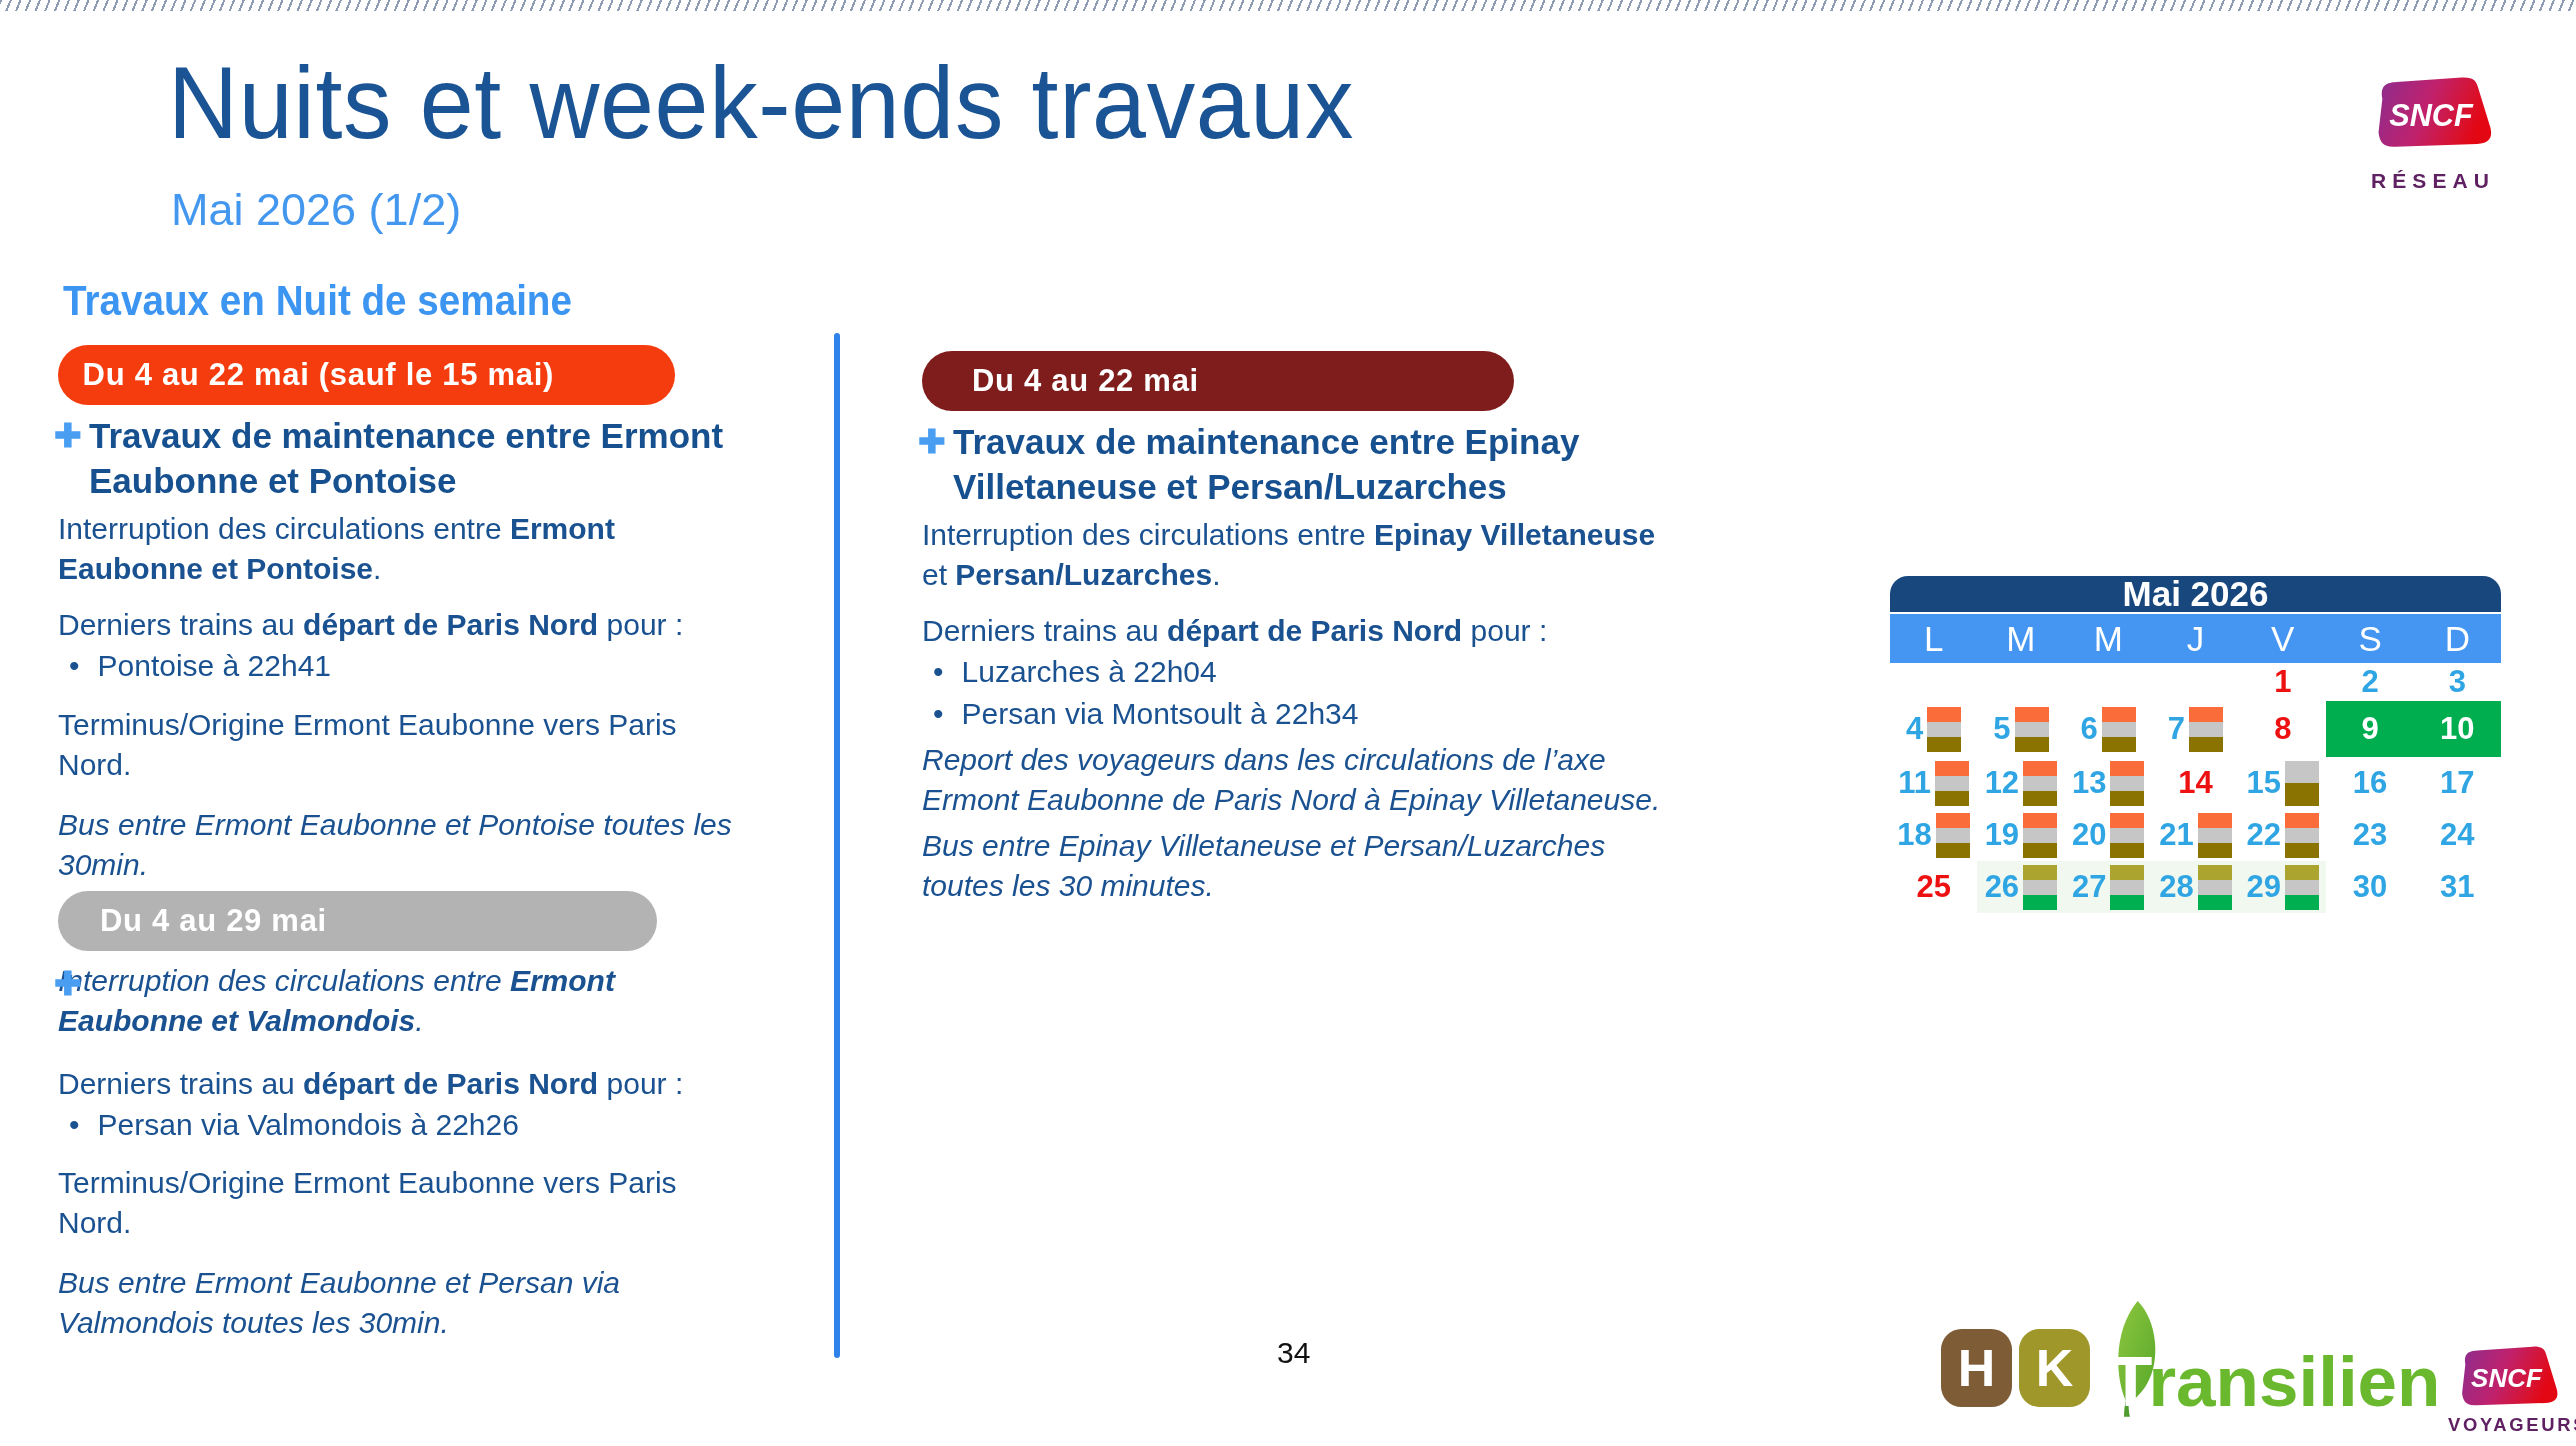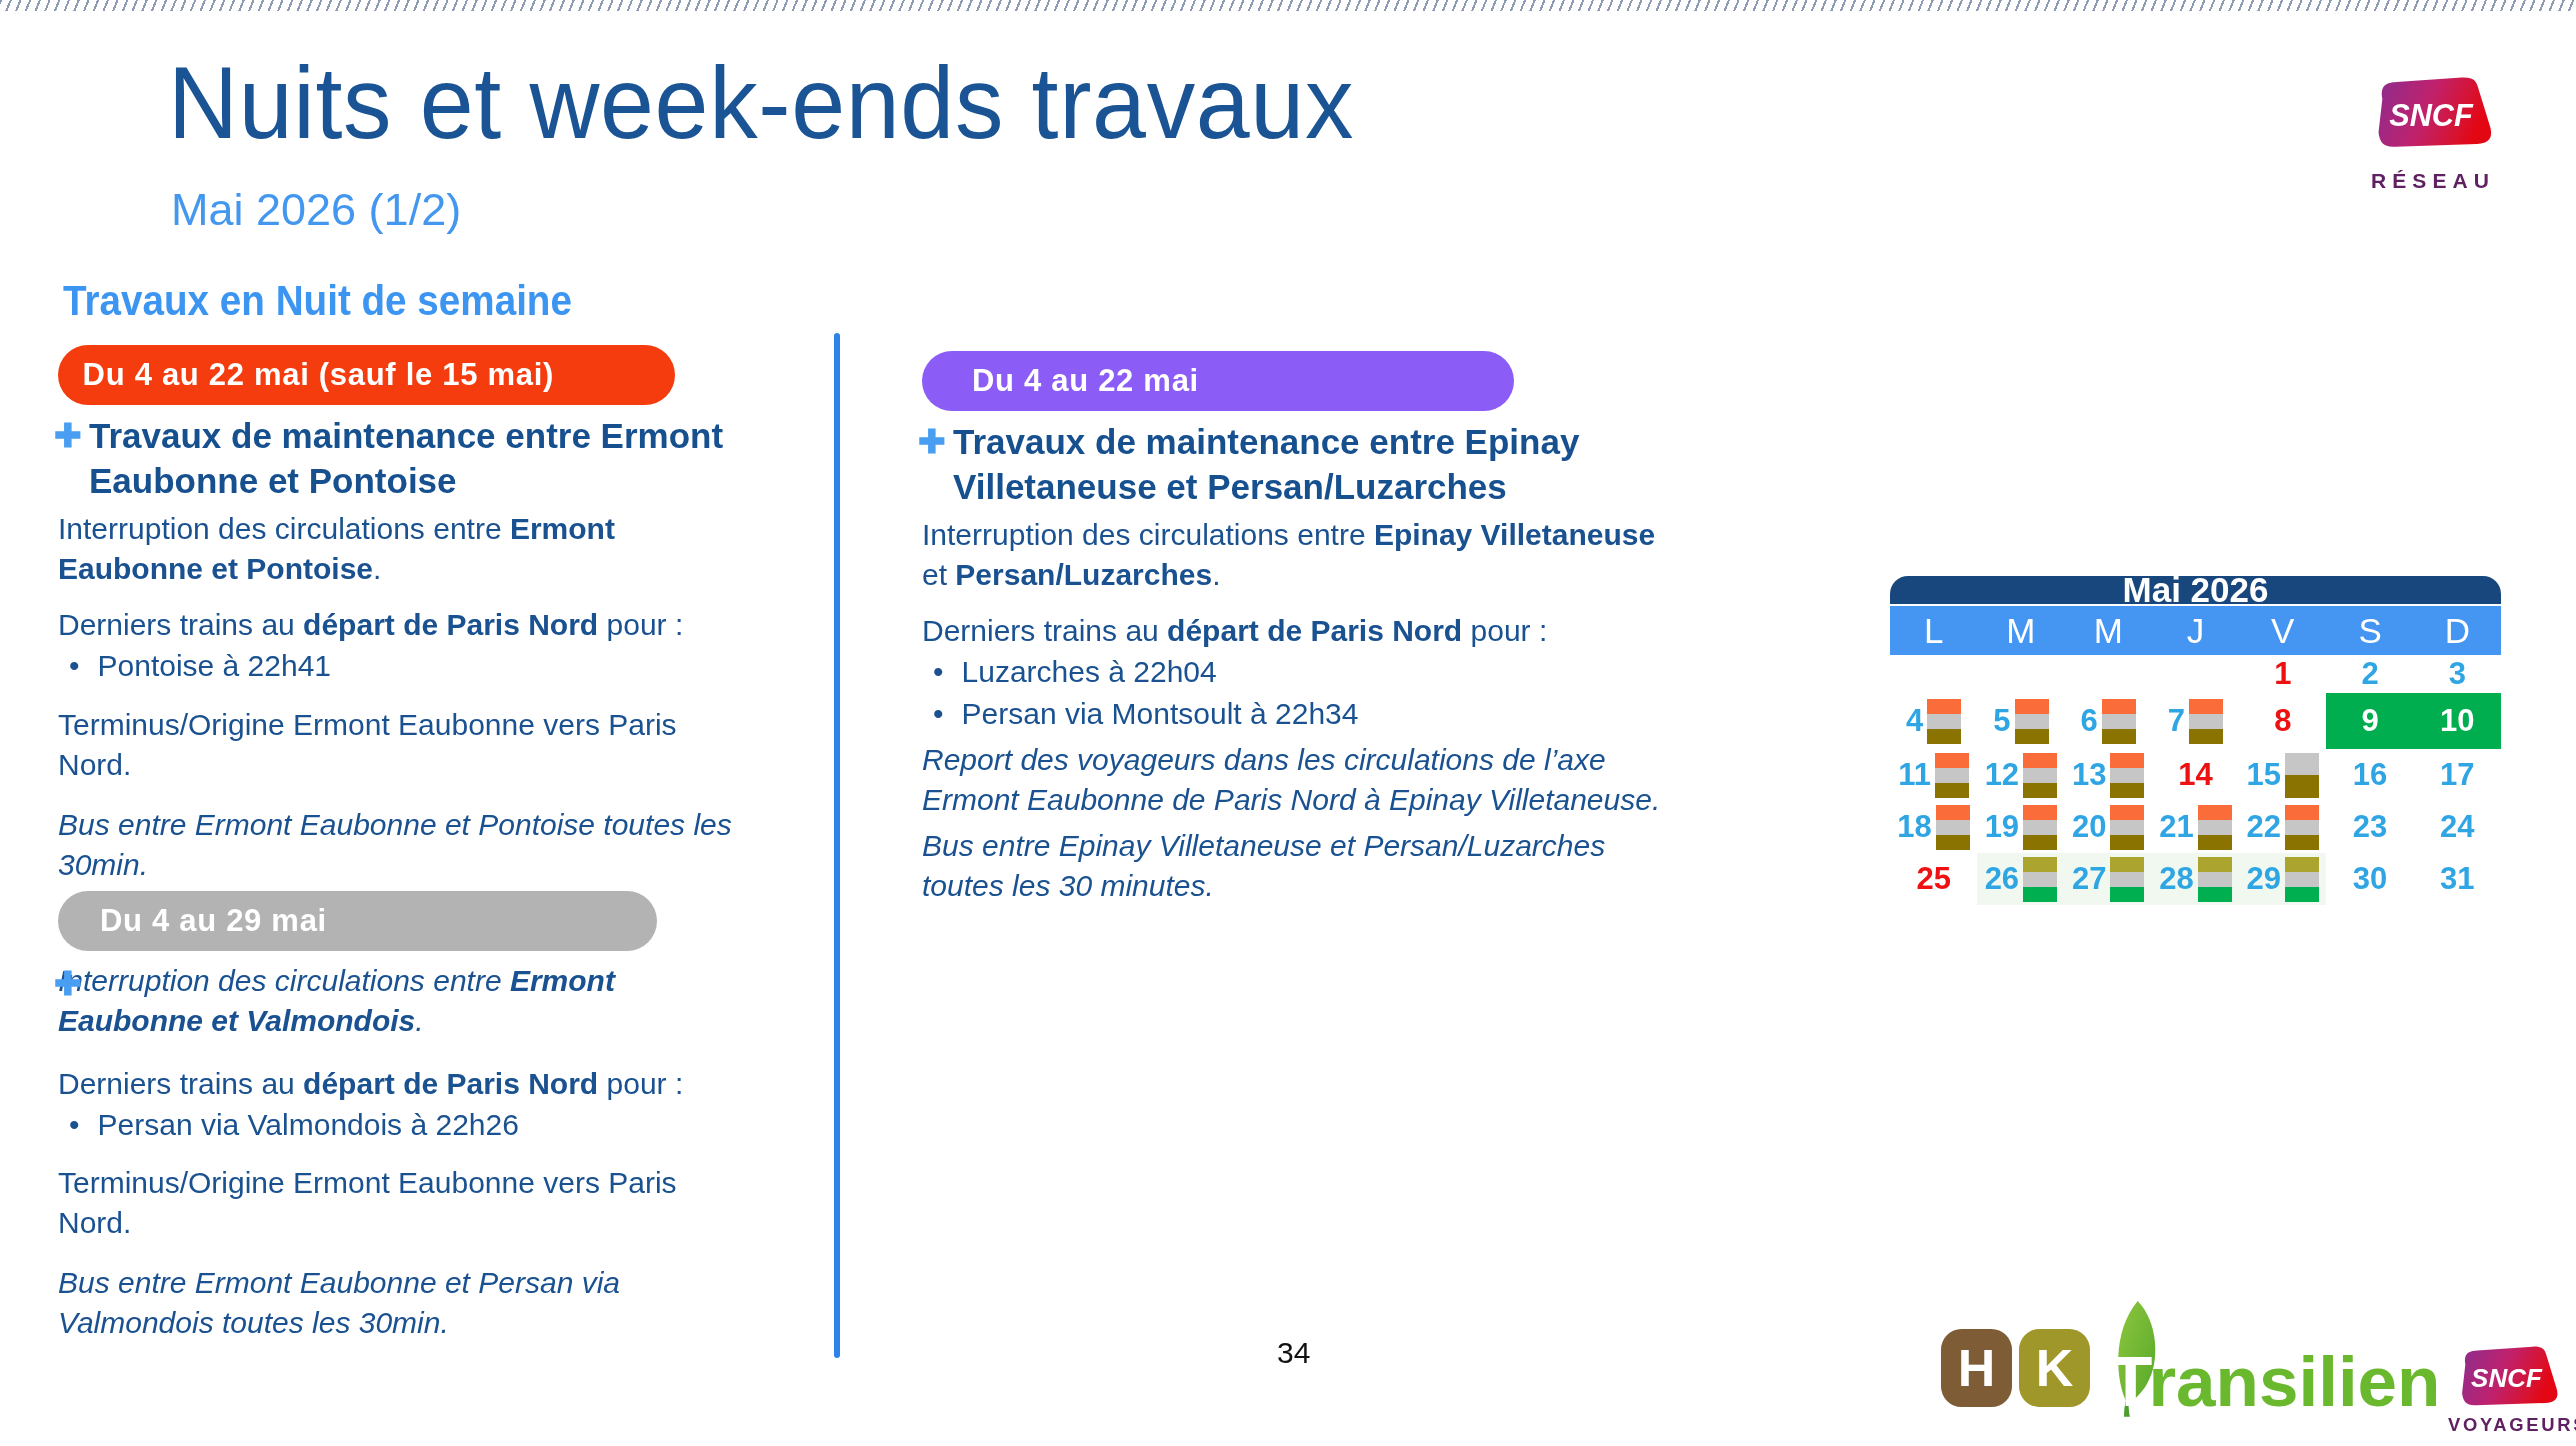--- a/index.html
+++ b/index.html
@@ -19,36 +19,36 @@
     transform:scaleX(.92);transform-origin:left top;white-space:nowrap;}
   
   .divider{left:834px;top:333px;width:6.1px;height:1025px;background:#2e82ea;border-radius:3.4px;}
   
   .col-left{left:58px;top:345px;width:744px;}
   .col-mid{left:922px;top:351px;width:778px;}
   .pill{height:60px;border-radius:31px;color:#fff;font-weight:700;font-size:31px;
     display:flex;align-items:center;letter-spacing:0.7px;}
   .pill-orange{width:617px;background:#f53c0e;padding-left:24.6px;box-sizing:border-box;}
   .pill-gray{width:599px;background:#b3b3b3;margin-top:6.1px;padding-left:42px;box-sizing:border-box;}
-  .pill-olive{width:592px;background:#8b5cf6;padding-left:50px;box-sizing:border-box;}
+  .pill-olive{width:592px;background:#7f1d1d;padding-left:50px;box-sizing:border-box;}
   .work-heading{position:relative;padding-left:31px;font-size:35px;font-weight:700;
     color:#17508f;line-height:45px;margin-top:8.2px;width:737px;}
   .col-mid .work-heading{width:764px;}
   .plus-icon{position:absolute;left:-4.1px;top:0;color:#4a9ef2;font-size:33px;}
   .para{font-size:30px;line-height:40px;width:686px;}
   .col-mid .para{width:744px;}
   .it{font-style:italic;}
   .bullet{display:flex;gap:18px;padding-left:11px;}
   .bullet::before{content:"•";}
   .mt2{margin-top:1.4px;}.mt8{margin-top:5.5px;}.mt13{margin-top:9px;font-style:italic;}.mt14{margin-top:9.6px;}
   .mt24{margin-top:16.4px;}.mt27{margin-top:18.4px;}.mt29{margin-top:20px;}.mt30{margin-top:6px;}
   .mt34{margin-top:23px;}
   
   .calendar{left:1890px;top:576px;width:611px;}
-  .cal-title{height:28px;background:#17477c;border-radius:18px 18px 0 0;color:#fff;
+  .cal-title{height:36px;background:#17477c;border-radius:18px 18px 0 0;color:#fff;
     font-size:35px;font-weight:700;display:flex;align-items:center;justify-content:center;}
   .cal-dow{height:49px;background:#4596f2;display:grid;grid-template-columns:repeat(7,1fr);
     color:#fff;font-size:35px;align-items:center;justify-items:center;margin-top:2px;}
   .cal-week{display:grid;grid-template-columns:repeat(7,1fr);}
   .w1{height:38px;}.w2{height:56px;}.w3,.w4,.w5{height:52px;}
   .cal-cell{display:flex;align-items:center;justify-content:center;gap:4.1px;}
   .num{font-size:31px;font-weight:700;color:#2fa5e3;}
   .num.red{color:#ee1111;}
   .bg-green{background:#00ae4f;}
   .bg-green .num{color:#ffffff;}

